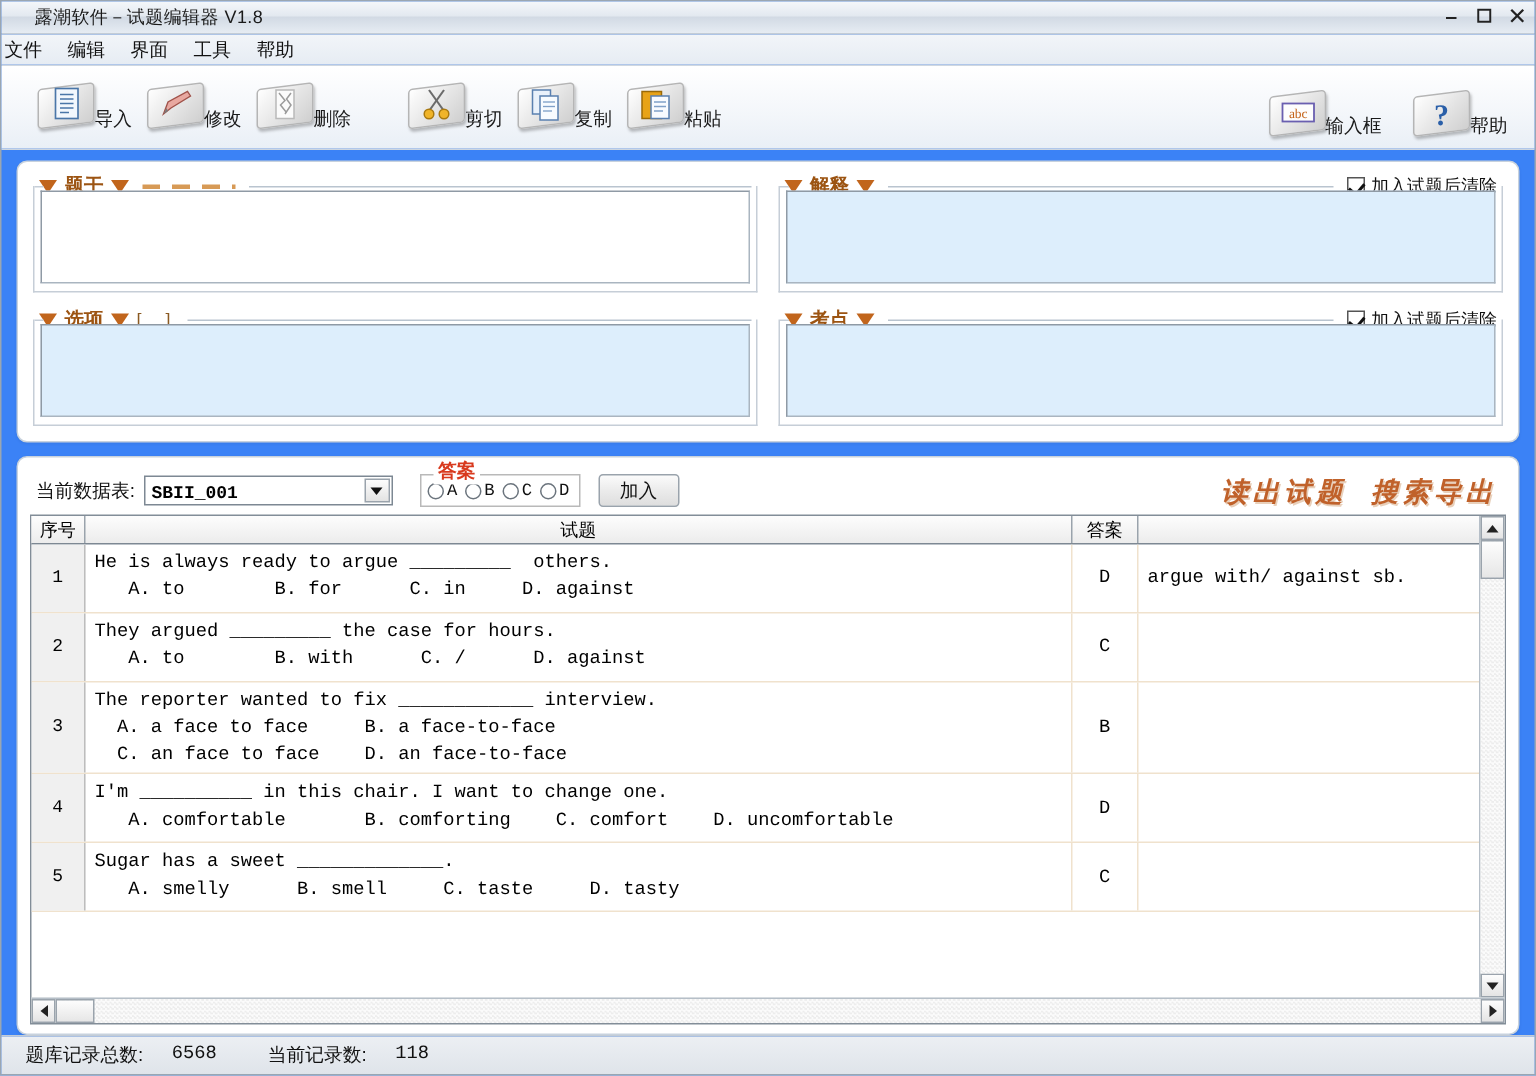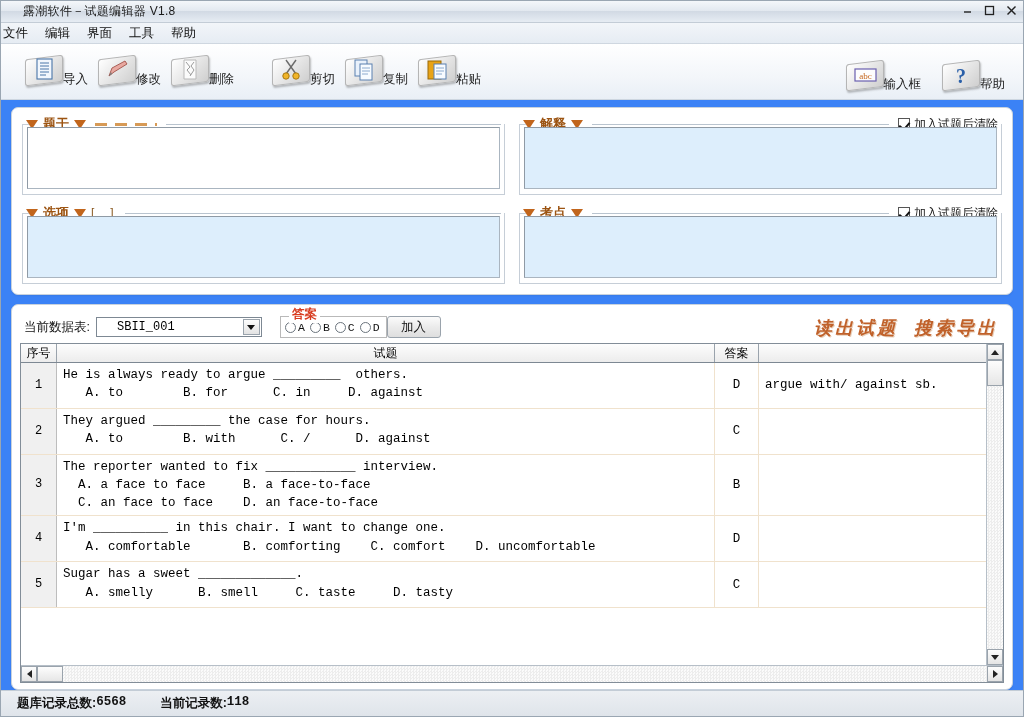--- a/index.html
+++ b/index.html
@@ -252,26 +252,27 @@
     flex: 0 0 auto;
     position: relative;
     padding-left: 4px;
   }
   .ctrl-label { font-size: 12.5px; color: #111; margin-right: 6px; white-space: nowrap; }
   .combo {
     width: 166px; height: 20px;
     border: 1px solid #7d8893;
     background: #fff;
     display: flex;
-    align-items: center;
+    align-items: flex-end;
     position: relative;
     font-size: 12px;
-    padding-left: 20px;
+    padding-left: 4px;
     color: #000;
     font-family: "Liberation Mono", monospace;
+    font-weight: bold;
   }
   .combo-btn {
     position: absolute;
     right: 1px; top: 1px;
     width: 17px; height: 16px;
     background: linear-gradient(180deg, #fdfdfd 0%, #e3e3e3 100%);
     border: 1px solid #9aa3ac;
     display: flex; align-items: center; justify-content: center;
   }
   .caret-d {
@@ -305,20 +306,21 @@
   .radio {
     width: 11px; height: 11px;
     border: 1px solid #6b747d;
     border-radius: 50%;
     background: #fff;
     flex: 0 0 auto;
   }
   .radio-label { font-size: 11.5px; color: #111; font-family: "Liberation Mono", monospace; }
 
   .btn {
+    margin-left: 12px;
     height: 22px;
     min-width: 54px;
     padding: 0 10px;
     background: linear-gradient(180deg, #fbfbfb 0%, #ebebeb 50%, #dedede 100%);
     border: 1px solid #9aa3ac;
     border-radius: 3px;
     font-size: 12.5px;
     color: #111;
     display: flex; align-items: center; justify-content: center;
     cursor: default;
@@ -472,21 +474,21 @@
   .statusbar {
     height: 26px;
     background: linear-gradient(180deg, #eceff3 0%, #dfe4ea 100%);
     border-top: 1px solid #c3ccd6;
     display: flex;
     align-items: center;
     padding-left: 16px;
     gap: 34px;
     flex: 0 0 auto;
   }
-  .status-item { font-size: 12.5px; color: #111; white-space: nowrap; display: flex; gap: 0; font-weight: bold; }
+  .status-item { font-size: 12.5px; color: #111; white-space: nowrap; display: flex; gap: 19px; }
   .status-val { font-family: "Liberation Mono", monospace; text-align: right; }
 </style>
 </head>
 <body>
 
 <div class="window">
 
   <div class="titlebar">
     <span class="title-text">露潮软件－试题编辑器 V1.8</span>
     <div class="win-btns">

